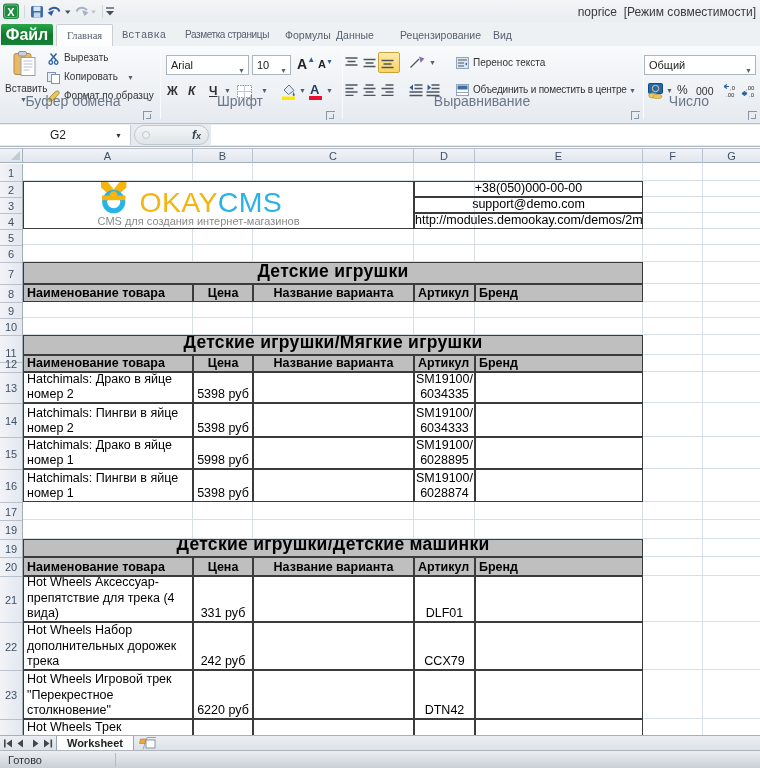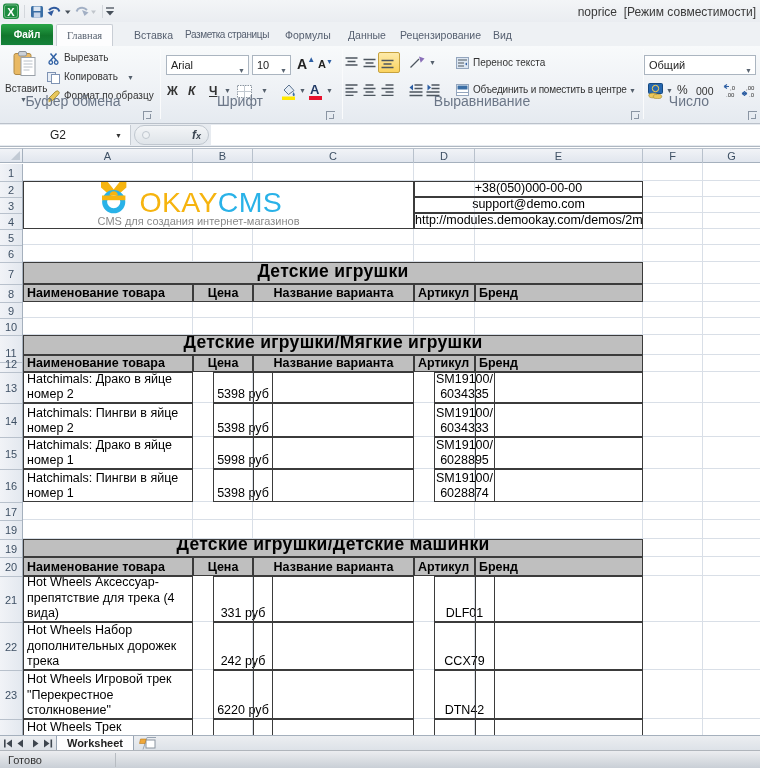--- a/index.html
+++ b/index.html
@@ -4,21 +4,21 @@
 *{margin:0;padding:0;box-sizing:border-box;}
 html,body{width:760px;height:768px;overflow:hidden;}
 body{font-family:"Liberation Sans",sans-serif;position:relative;background:#fff;}
 .abs{position:absolute;}
 
 #titlebar{left:0;top:0;width:760px;height:22px;background:linear-gradient(#f3f5f7,#eaedf1);}
 #title-text{right:4px;top:5px;font-size:12px;color:#3a3a3a;}
 
 #tabrow{left:0;top:22px;width:760px;height:24px;background:#eef1f4;}
 .tab{position:absolute;top:2px;height:22px;line-height:22px;font-size:10.5px;color:#566070;white-space:nowrap;}
-#tab-file{left:1px;top:2px;width:52px;height:21px;background:linear-gradient(#29a648,#11772c 55%,#15823a);color:#fff;font-weight:bold;border-radius:2px 2px 0 0;font-size:10px;line-height:21px;text-align:center;}
+#tab-file{left:1px;top:2px;width:52px;height:21px;background:linear-gradient(#29a648,#11772c 55%,#15823a);color:#fff;font-weight:bold;border-radius:2px 2px 0 0;font-size:16px;line-height:21px;text-align:center;}
 #tab-home{left:56px;width:57px;text-align:center;background:#fdfdfe;border:1px solid #c9ced5;border-bottom:none;border-radius:2px 2px 0 0;color:#5a6472;font-family:Liberation Serif, serif;}
 
 #ribbon{left:0;top:46px;width:760px;height:78px;background:linear-gradient(#f8fafb,#eef1f5 60%,#e5eaf0);border-bottom:1px solid #bac1ca;}
 .gsep{position:absolute;top:3px;height:70px;width:1px;background:#ccd2d9;border-right:1px solid #fafbfc;}
 .glabel{position:absolute;top:47px;font-size:14px;color:#6b7687;text-align:center;}
 .glaunch{position:absolute;top:65px;width:9px;height:9px;border-top:1px solid #8a95a3;border-left:1px solid #8a95a3;}
 .glaunch:after{content:"";position:absolute;right:1px;bottom:1px;width:4px;height:4px;border-right:1.5px solid #8a95a3;border-bottom:1.5px solid #8a95a3;}
 .rtext{position:absolute;font-size:10px;color:#333;white-space:nowrap;}
 .dar{position:absolute;font-size:7px;color:#55606c;}
 .combo{position:absolute;background:#fff;border:1px solid #abb5c0;font-size:11px;color:#222;padding-left:4px;}
@@ -41,21 +41,21 @@
 .hgl{position:absolute;height:1px;background:#d9dfe7;}
 .cell{position:absolute;font-size:12.5px;color:#000;overflow:hidden;}
 .gray{background:#bfbfbf;}
 .flexc{display:flex;align-items:flex-end;justify-content:center;padding-bottom:1px;}
 .flexl{display:flex;align-items:flex-end;padding-bottom:1px;white-space:nowrap;}
 .bd{border:1px solid #3b3b3b;}
 .sect{font-weight:bold;font-size:17.5px;letter-spacing:0.3px;display:flex;align-items:flex-end;justify-content:center;padding-bottom:1px;}
 .hc{font-weight:bold;display:flex;align-items:flex-end;padding:0 0 1px 3px;}
 .hcc{font-weight:bold;display:flex;align-items:flex-end;justify-content:center;padding-bottom:1px;}
 .pname{display:flex;flex-direction:column;justify-content:flex-end;padding:0 0 0px 3px;line-height:15.2px;}
-.pnum{display:flex;flex-direction:column;justify-content:flex-end;text-align:center;padding-bottom:0px;line-height:15.2px;margin-left:20px;}
+.pnum{display:flex;flex-direction:column;justify-content:flex-end;text-align:center;padding-bottom:0px;line-height:15.2px;}
 
 #tabbar{left:0;top:735px;width:760px;height:15px;background:linear-gradient(#eceef1,#dde2e8);border-top:1px solid #a5b0bd;}
 #wstab{position:absolute;left:56px;top:0;width:78px;height:14px;background:#fdfdfe;border-left:1px solid #98a4b2;border-right:1px solid #98a4b2;font-size:11px;font-weight:bold;color:#222;text-align:center;line-height:14px;}
 
 #status{left:0;top:750px;width:760px;height:18px;background:linear-gradient(#ecedf0,#d9dde2 55%,#c9cfd6);border-top:1px solid #b0b5bb;}
 #status span{position:absolute;left:8px;top:3px;font-size:11px;color:#333;}
 </style></head>
 <body>
 <div class="abs" id="titlebar">
   <span class="abs" id="title-text">noprice&nbsp; [Режим совместимости]</span>
@@ -77,24 +77,24 @@
     </g>
     <line x1="100.5" y1="2" x2="100.5" y2="15" stroke="#d3d7dc"></line>
     <line x1="104" y1="5" x2="112" y2="5" stroke="#47505a" stroke-width="1.3"></line>
     <path d="M104 8 l8 0 l-4 4.5 z" fill="#47505a"></path>
   </svg>
 </div>
 
 <div class="abs" id="tabrow">
   <div id="tab-file" class="abs">Файл</div>
   <div class="tab" id="tab-home">Главная</div>
-  <div class="tab" style="left:134px;">Вставка</div>
+  <div class="tab" style="left:122px;font-family:Liberation Mono, monospace;">Вставка</div>
   <div class="tab" style="left:185px;font-size:10px;letter-spacing:-0.4px;">Разметка страницы</div>
   <div class="tab" style="left:285px;">Формулы</div>
-  <div class="tab" style="left:348px;">Данные</div>
+  <div class="tab" style="left:336px;">Данные</div>
   <div class="tab" style="left:400px;">Рецензирование</div>
   <div class="tab" style="left:493px;">Вид</div>
 </div>
 
 <div class="abs" id="ribbon">
   <div class="gsep" style="left:160px"></div>
   <div class="gsep" style="left:342px"></div>
   <div class="gsep" style="left:643px"></div>
 
   <svg class="abs" style="left:13px;top:5px" width="24" height="26" viewBox="0 0 24 26">

